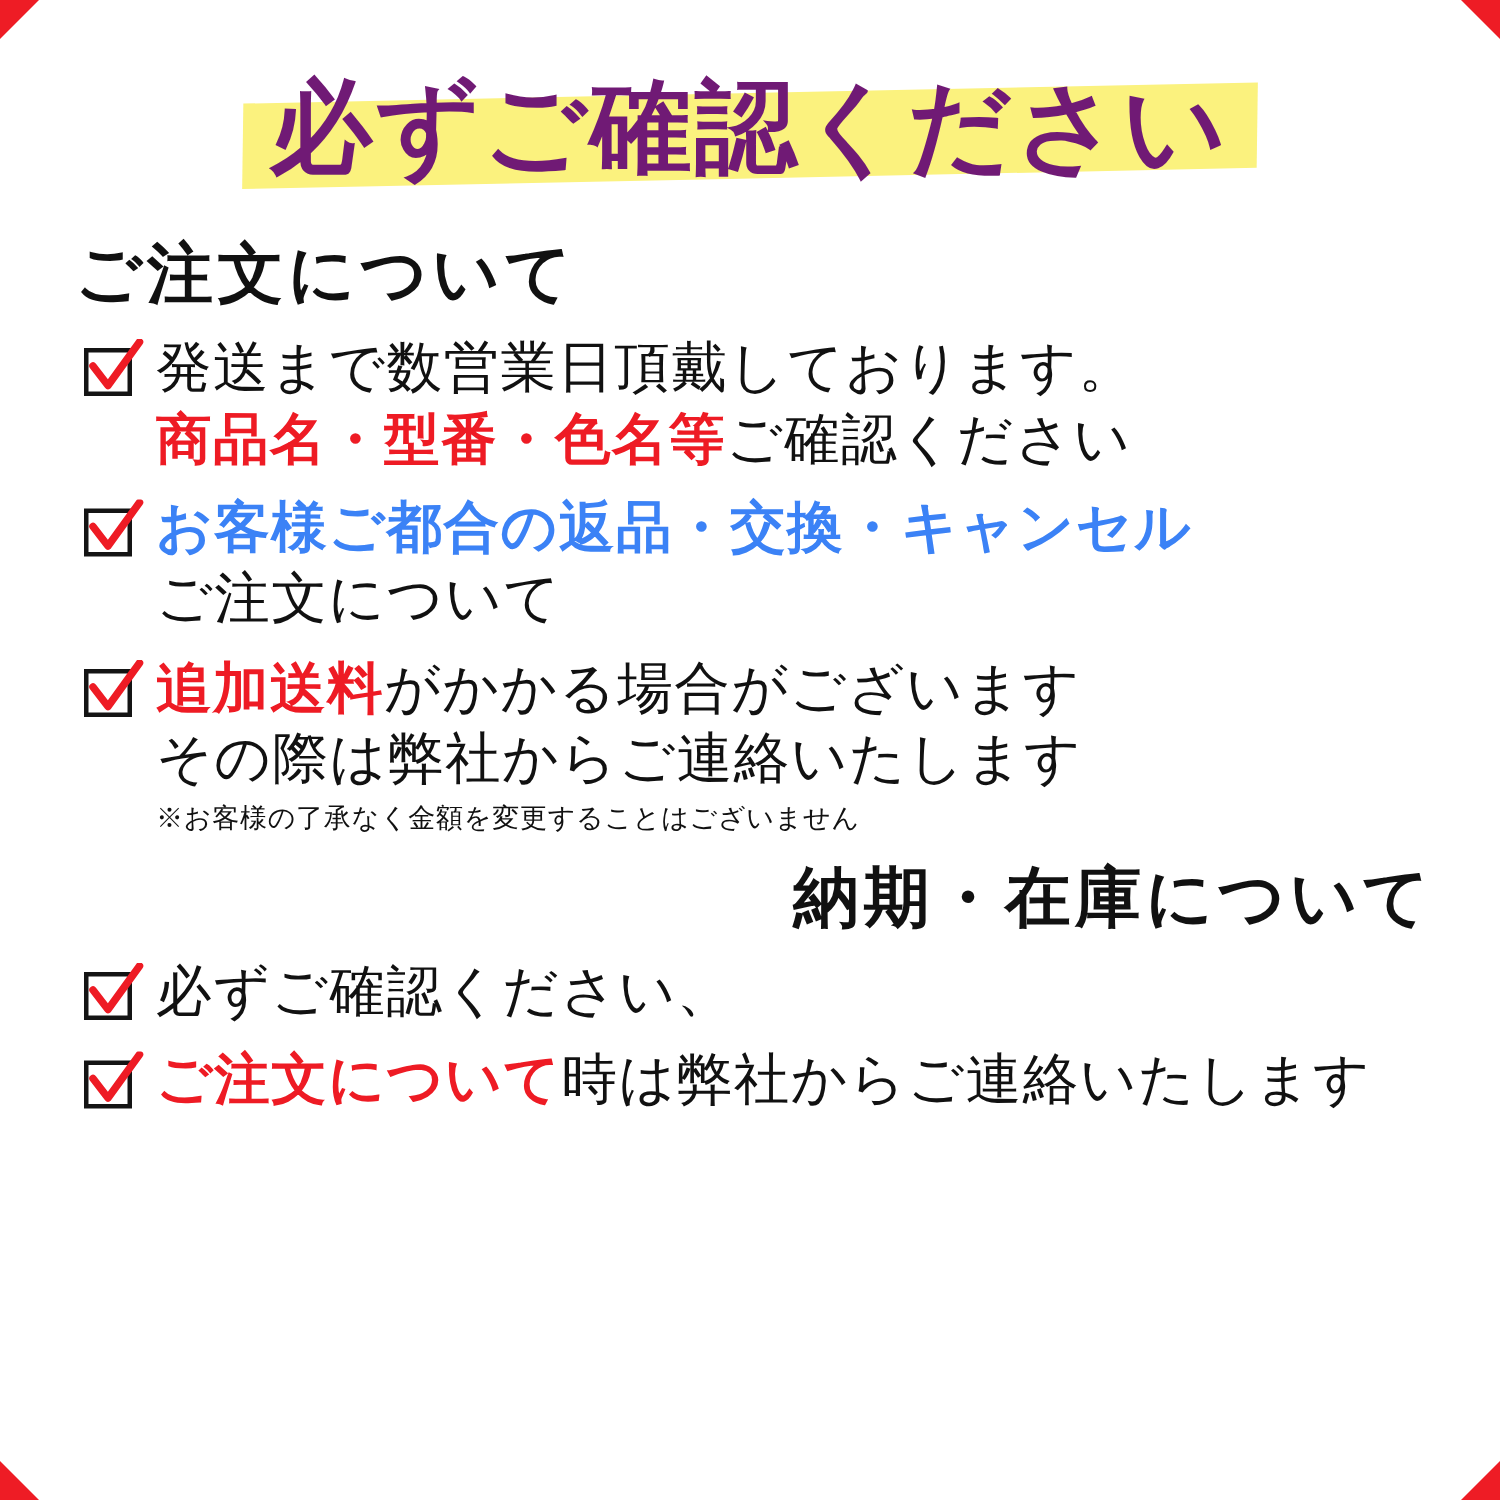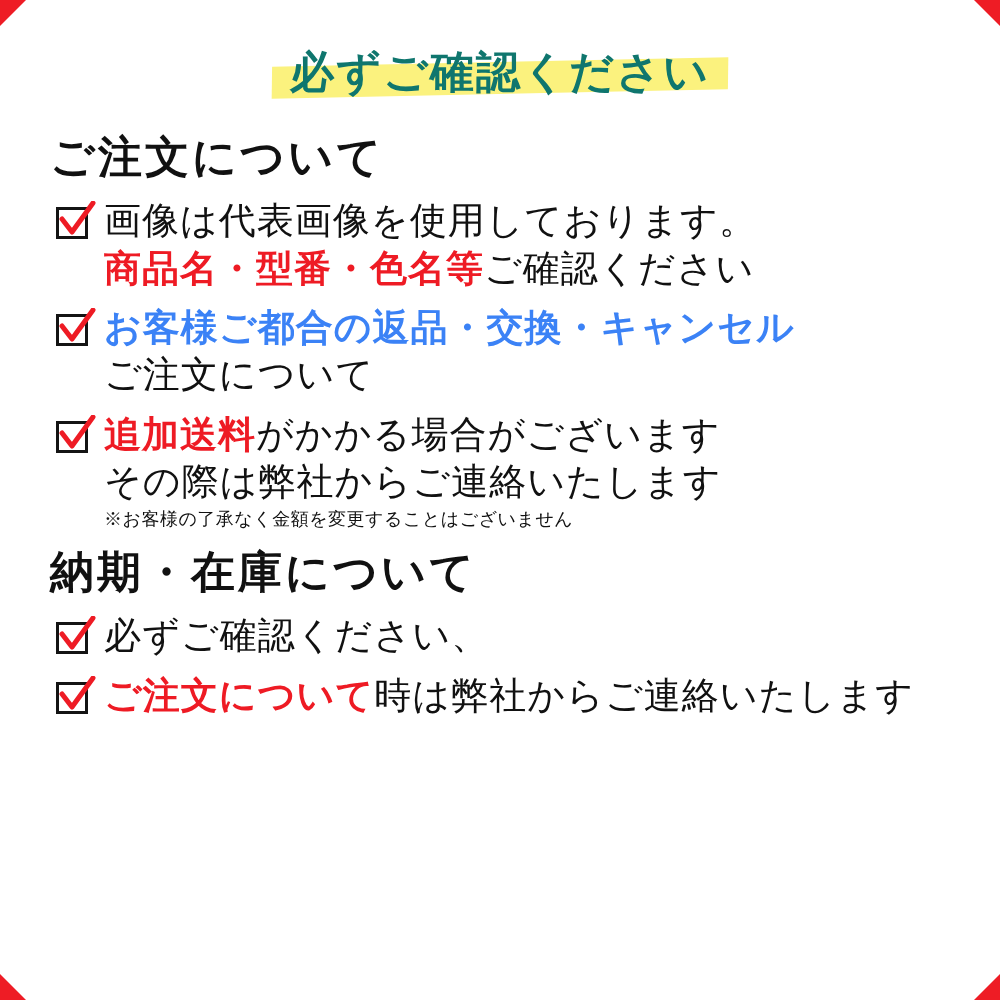--- a/index.html
+++ b/index.html
@@ -52,24 +52,24 @@
 
   
   .title-wrap {
     text-align: center;
     margin-top: 6px;
     margin-bottom: 26px;
   }
   .title {
     display: inline-block;
     position: relative;
-    font-size: 44px;
+    font-size: 68px;
     font-weight: bold;
     letter-spacing: 2px;
-    color: #0f766e;
+    color: #701a75;
     line-height: 1.05;
     padding: 4px 18px 6px 18px;
   }
   .title .hl {
     position: absolute;
     left: 0;
     right: 0;
     top: 16px;
     bottom: 8px;
     background: #fbf27e;
@@ -84,20 +84,21 @@
   
   .section-head {
     font-size: 44px;
     font-weight: bold;
     color: #111111;
     letter-spacing: 3px;
     margin: 6px 0 4px 6px;
   }
   .section-head.second {
     margin-top: 8px;
+    text-align: right;
   }
 
   
   .item {
     display: flex;
     align-items: flex-start;
     margin: 10px 0 12px 10px;
   }
   .check {
     flex: 0 0 auto;
@@ -169,21 +170,21 @@
   <div class="section-head">ご注文について</div>
 
   <div class="item">
     <span class="check">
       <span class="box"></span>
       <svg class="tick" viewBox="0 0 38 40" aria-hidden="true">
         <path d="M4 18 L14 31 L35 2" fill="none" stroke="#ee1b24" stroke-width="5" stroke-linecap="round" stroke-linejoin="round"></path>
       </svg>
     </span>
     <span class="lines">
-      <div class="line">画像は代表画像を使用しております。</div>
+      <div class="line">発送まで数営業日頂戴しております。</div>
       <div class="line"><span class="red-in">商品名・型番・色名等</span><span>ご確認ください</span></div>
     </span>
   </div>
 
   <div class="item">
     <span class="check">
       <span class="box"></span>
       <svg class="tick" viewBox="0 0 38 40" aria-hidden="true">
         <path d="M4 18 L14 31 L35 2" fill="none" stroke="#ee1b24" stroke-width="5" stroke-linecap="round" stroke-linejoin="round"></path>
       </svg>

